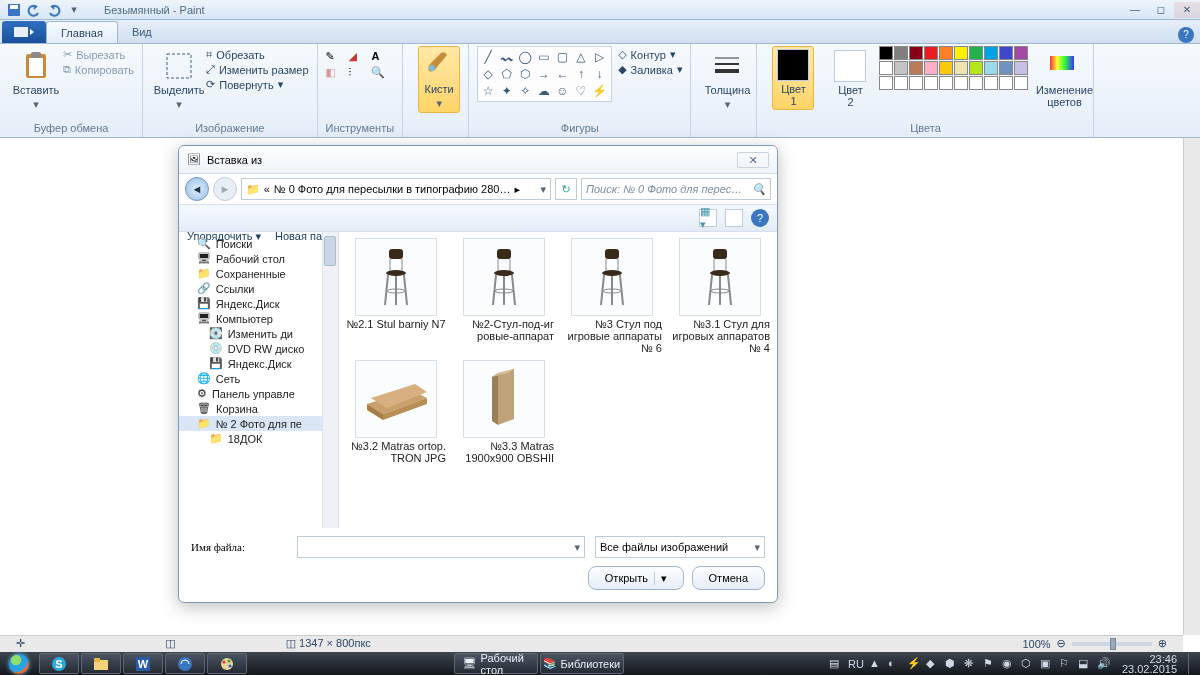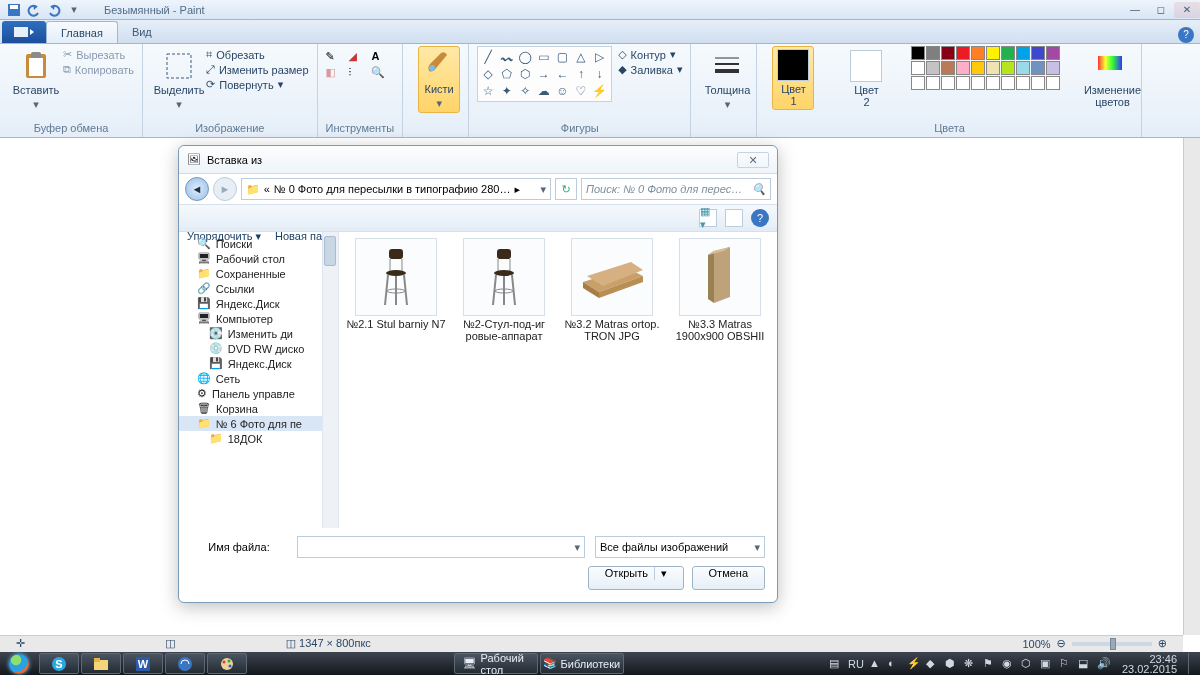--- a/index.html
+++ b/index.html
@@ -72,29 +72,29 @@
 .tree-item.ind { padding-left:30px; }
 .tree-item.sel { background:#d8e6f6; }
 .tree-scroll { position:absolute; right:0; top:0; bottom:0; width:16px; background:#eef2f7; border-left:1px solid #dde5ee; }
 .tree-thumb { position:absolute; right:2px; top:4px; width:12px; height:30px; background:#c9d6e4; border:1px solid #aabccf; border-radius:2px; }
 
 .files { flex:1; padding:6px 6px; overflow:hidden; position:relative; }
 .remnant { text-align:center; color:#222; margin-bottom:4px; }
 .grid { display:grid; grid-template-columns:repeat(4,1fr); gap:6px 6px; }
 .thumb { display:flex; flex-direction:column; align-items:center; }
 .thumb .pic { width:82px; height:78px; border:1px solid #d6dee8; background:#fafcfe; display:flex; align-items:center; justify-content:center; }
-.thumb .cap { text-align:center; font-size:11px; color:#222; padding-top:2px; line-height:12px; max-width:100px; }
+.thumb .cap { text-align:right; font-size:11px; color:#222; padding-top:2px; line-height:12px; max-width:100px; }
 
 .fname-row { display:flex; align-items:center; gap:10px; padding:8px 12px; }
-.fname-row label { width:96px; text-align:center; }
+.fname-row label { width:96px; text-align:left;font-family:Liberation Serif, serif; }
 .combo { height:22px; border:1px solid #bcd; background:#fff; flex:1; display:flex; align-items:center; padding:0 4px; }
 .combo .dd { margin-left:auto; color:#567; }
 
 .btn-row { display:flex; justify-content:flex-end; gap:8px; padding:0 12px 12px; }
-.btn { height:24px; padding:0 16px; border:1px solid #9fb4c9; background:linear-gradient(#fbfdff,#e6eef7); border-radius:3px; display:flex; align-items:flex-start; }
+.btn { height:24px; padding:0 16px; border:1px solid #9fb4c9; background:linear-gradient(#fbfdff,#e6eef7); border-radius:8px; display:flex; align-items:center; }
 
 
 .taskbar { position:absolute; left:0; right:0; bottom:0; height:23px; background:linear-gradient(#3e4550,#13171d); display:flex; align-items:center; }
 .start { width:38px; height:23px; display:flex; align-items:center; justify-content:center; }
 .orb { width:20px; height:20px; border-radius:50%; background:radial-gradient(circle at 35% 30%, #8fe06a 0 25%, #2aa0e6 30% 60%, #e66a33 65% 80%, #f3d23b 85% 100%); box-shadow:0 0 4px #6cf; }
 .task { width:40px; height:21px; margin:0 1px; background:linear-gradient(#4a5562,#242b34); border:1px solid #5c6875; border-radius:2px; display:flex; align-items:center; justify-content:center; }
 .task.mid { flex:0 0 auto; min-width:84px; padding:0 8px; color:#e9eef5; gap:4px; }
 .tray { margin-left:auto; display:flex; align-items:center; gap:5px; padding-right:4px; color:#cfd9e4; font-size:10px; }
 .clock { text-align:right; line-height:10px; padding:0 6px; }
 .tray-ic { width:14px; height:14px; }
@@ -275,21 +275,21 @@
             </svg>
           </div>
         <span>Толщина</span>
         <span style="color:#567">▾</span>
       </div>
     </div>
     <div class="group-label">&nbsp;</div>
   </div>
 
   <div class="group">
-    <div class="group-body" style="gap:24px">
+    <div class="group-body" style="gap:8px">
       <div class="big-btn brush-highlight" style="padding:2px">
         <div class="svc" style="background:#000"></div>
         <span style="white-space:pre">Цвет
 1</span>
       </div>
       <div class="big-btn">
         <div class="svc" style="background:#fff"></div>
         <span style="white-space:pre">Цвет
 2</span>
       </div>
@@ -442,21 +442,21 @@
         <div class="tree-item">
           <span>⚙</span>
           <span>Панель управле</span>
         </div>
         <div class="tree-item">
           <span>🗑</span>
           <span>Корзина</span>
         </div>
         <div class="tree-item sel">
           <span>📁</span>
-          <span>№ 6 Фото для пе</span>
+          <span>№ 2 Фото для пе</span>
         </div>
         <div class="tree-item ind">
           <span>📁</span>
           <span>18ДОК</span>
         </div>
         <div class="tree-scroll">
           <div class="tree-thumb"></div>
         </div>
     </div>
     <div class="files">
@@ -483,20 +483,50 @@
                 <line x1="19" y1="14" x2="19" y2="26" stroke="#888"></line>
                 <line x1="31" y1="14" x2="31" y2="26" stroke="#888"></line>
                 <ellipse cx="25" cy="28" rx="10" ry="3" fill="#3a2a1a"></ellipse>
                 <line x1="17" y1="30" x2="14" y2="60" stroke="#888" stroke-width="2"></line>
                 <line x1="33" y1="30" x2="36" y2="60" stroke="#888" stroke-width="2"></line>
                 <line x1="25" y1="31" x2="25" y2="60" stroke="#888" stroke-width="2"></line>
                 <ellipse cx="25" cy="46" rx="9" ry="2" fill="none" stroke="#888"></ellipse>
               </svg>
             </div>
             <div class="cap">№2-Стул-под-иг ровые-аппарат</div>
+          </div>
+          <div class="thumb">
+            <div class="pic">
+              <svg width="50" height="64">
+                <rect x="18" y="4" width="14" height="10" rx="3" fill="#3a2a1a"></rect>
+                <line x1="19" y1="14" x2="19" y2="26" stroke="#888"></line>
+                <line x1="31" y1="14" x2="31" y2="26" stroke="#888"></line>
+                <ellipse cx="25" cy="28" rx="10" ry="3" fill="#3a2a1a"></ellipse>
+                <line x1="17" y1="30" x2="14" y2="60" stroke="#888" stroke-width="2"></line>
+                <line x1="33" y1="30" x2="36" y2="60" stroke="#888" stroke-width="2"></line>
+                <line x1="25" y1="31" x2="25" y2="60" stroke="#888" stroke-width="2"></line>
+                <ellipse cx="25" cy="46" rx="9" ry="2" fill="none" stroke="#888"></ellipse>
+              </svg>
+            </div>
+            <div class="cap">№3 Стул под игровые аппараты № 6</div>
+          </div>
+          <div class="thumb">
+            <div class="pic">
+              <svg width="50" height="64">
+                <rect x="18" y="4" width="14" height="10" rx="3" fill="#3a2a1a"></rect>
+                <line x1="19" y1="14" x2="19" y2="26" stroke="#888"></line>
+                <line x1="31" y1="14" x2="31" y2="26" stroke="#888"></line>
+                <ellipse cx="25" cy="28" rx="10" ry="3" fill="#3a2a1a"></ellipse>
+                <line x1="17" y1="30" x2="14" y2="60" stroke="#888" stroke-width="2"></line>
+                <line x1="33" y1="30" x2="36" y2="60" stroke="#888" stroke-width="2"></line>
+                <line x1="25" y1="31" x2="25" y2="60" stroke="#888" stroke-width="2"></line>
+                <ellipse cx="25" cy="46" rx="9" ry="2" fill="none" stroke="#888"></ellipse>
+              </svg>
+            </div>
+            <div class="cap">№3.1 Стул для игровых аппаратов № 4</div>
           </div>
           <div class="thumb">
             <div class="pic">
               <svg width="70" height="50">
                 <path d="M6 30 L50 16 L66 24 L22 40 Z" fill="#c9a06a"></path>
                 <path d="M6 30 L22 40 L22 46 L6 36 Z" fill="#a77d45"></path>
                 <path d="M22 40 L66 24 L66 30 L22 46 Z" fill="#b98e55"></path>
                 <path d="M10 24 L54 10 L66 18 L26 34 Z" fill="#d6b080"></path>
               </svg>
             </div>

